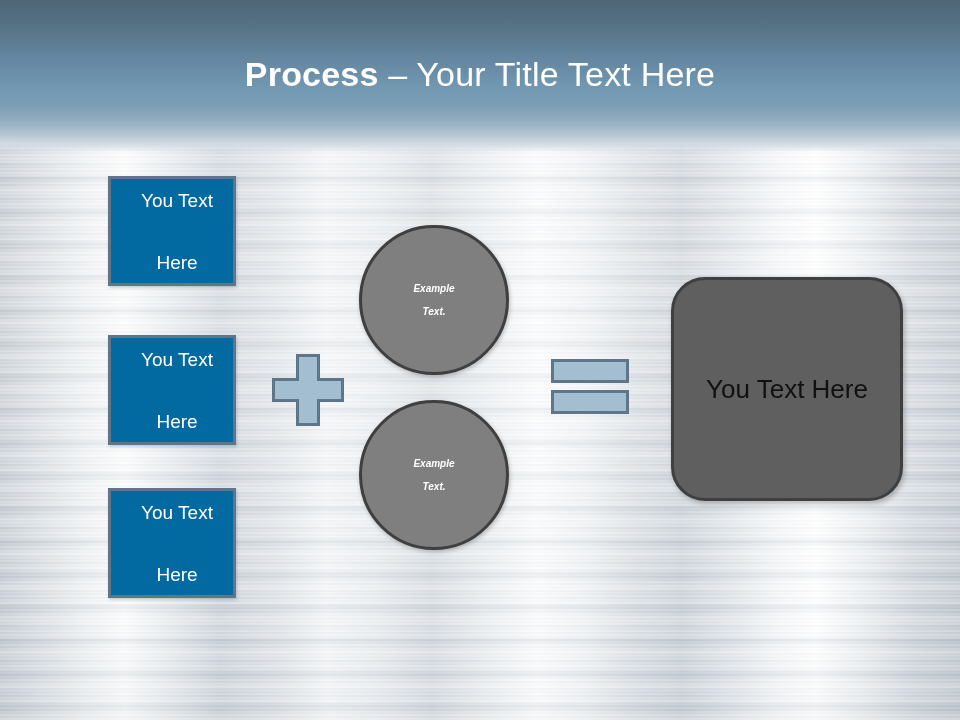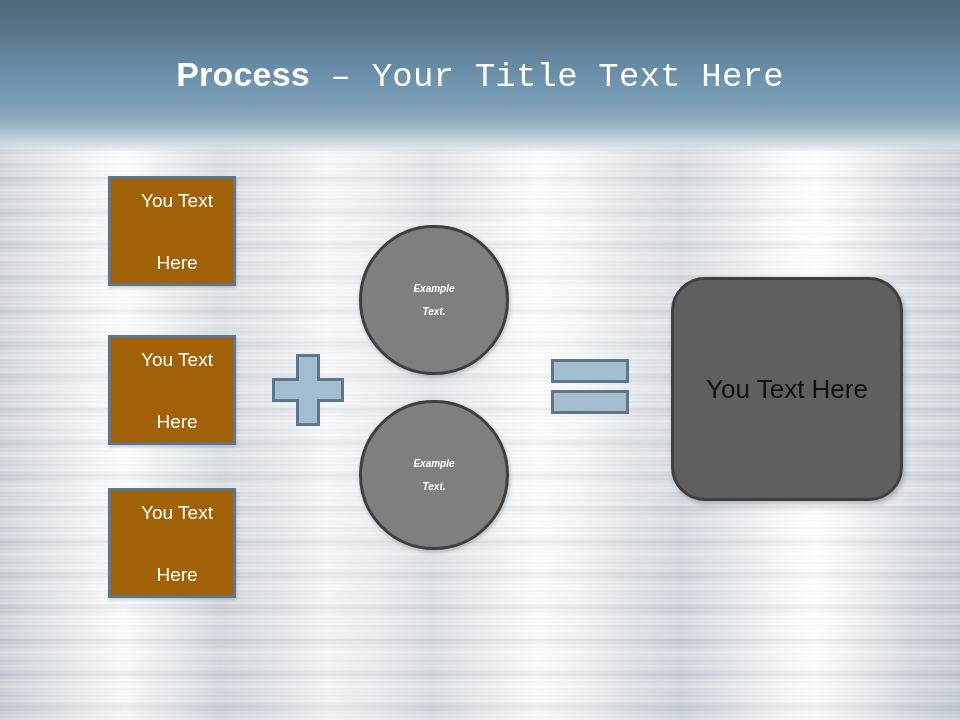--- a/index.html
+++ b/index.html
@@ -109,28 +109,28 @@
     left: 0; top: 52px;
     width: 960px;
     text-align: center;
     color: #ffffff;
     font-size: 34px;
     line-height: 44px;
     letter-spacing: 0.2px;
     white-space: nowrap;
   }
   .header-title .bold { font-weight: bold; }
-  .header-title .rest { font-weight: normal; font-family: Liberation Mono, monospace; }
+  .header-title .rest { font-weight: normal; }
 
   
   .blue-box {
     position: absolute;
     width: 128px;
     height: 110px;
-    background: #a16207;
+    background: #0369a1;
     border: 3px solid #5f7689;
     box-sizing: border-box;
     color: #ffffff;
     font-size: 19px;
     line-height: 31px;
     text-align: center;
     display: flex;
     align-items: center;
     justify-content: center;
     box-shadow: 1px 2px 3px rgba(90,100,112,0.28);

